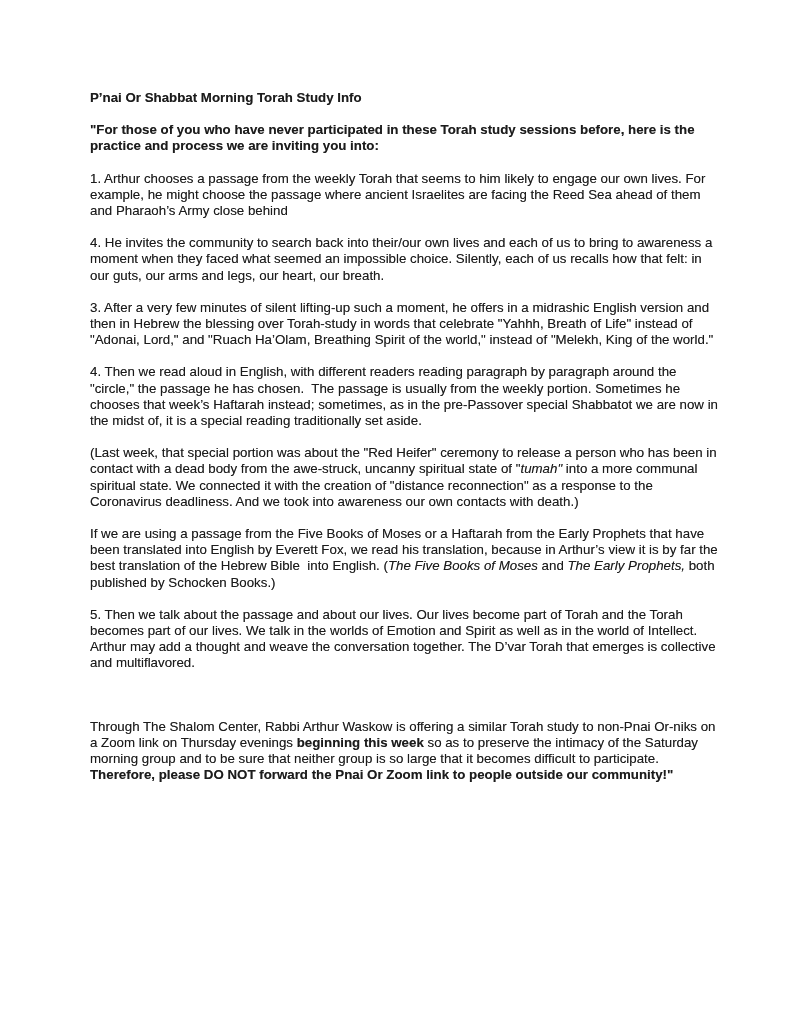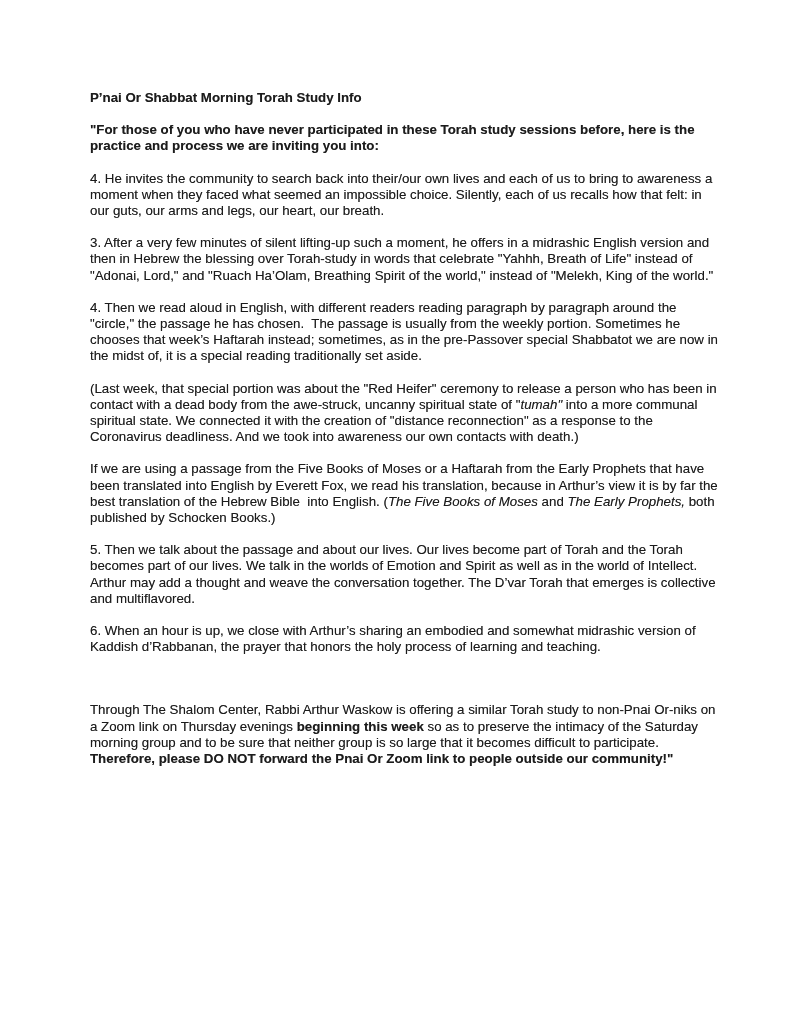--- a/index.html
+++ b/index.html
@@ -27,22 +27,22 @@
   .run.b { font-weight: bold; text-align: center; }
   .run.i { font-style: italic; }
 </style>
 </head>
 <body>
 
 <div class="page">
   <div>
       <p class="para bold"><span class="run">P’nai Or Shabbat Morning Torah Study Info</span></p>
       <p class="para bold"><span class="run">"For those of you who have never participated in these Torah study sessions before, here is the practice and process we are inviting you into:</span></p>
+      <p class="para"><span class="run">1. Arthur chooses a passage from the weekly Torah that seems to him likely to engage our own lives. For example, he might choose the passage where ancient Israelites are facing the Reed Sea ahead of them and Pharaoh’s Army close behind</span></p>
       <p class="para"><span class="run">4. He invites the community to search back into their/our own lives and each of us to bring to awareness a moment when they faced what seemed an impossible choice. Silently, each of us recalls how that felt: in our guts, our arms and legs, our heart, our breath.</span></p>
       <p class="para"><span class="run">3. After a very few minutes of silent lifting-up such a moment, he offers in a midrashic English version and then in Hebrew the blessing over Torah-study in words that celebrate "Yahhh, Breath of Life" instead of "Adonai, Lord," and "Ruach Ha’Olam, Breathing Spirit of the world," instead of "Melekh, King of the world."</span></p>
       <p class="para"><span class="run">4. Then we read aloud in English, with different readers reading paragraph by paragraph around the "circle," the passage he has chosen.  The passage is usually from the weekly portion. Sometimes he chooses that week’s Haftarah instead; sometimes, as in the pre-Passover special Shabbatot we are now in the midst of, it is a special reading traditionally set aside.</span></p>
       <p class="para"><span class="run">(Last week, that special portion was about the "Red Heifer" ceremony to release a person who has been in contact with a dead body from the awe-struck, uncanny spiritual state of "</span><span class="run i">tumah"</span><span class="run"> into a more communal spiritual state. We connected it with the creation of "distance reconnection" as a response to the Coronavirus deadliness. And we took into awareness our own contacts with death.)</span></p>
       <p class="para"><span class="run">If we are using a passage from the Five Books of Moses or a Haftarah from the Early Prophets that have been translated into English by Everett Fox, we read his translation, because in Arthur’s view it is by far the best translation of the Hebrew Bible  into English. (</span><span class="run i">The Five Books of Moses</span><span class="run"> and </span><span class="run i">The Early Prophets,</span><span class="run"> both published by Schocken Books.)</span></p>
       <p class="para"><span class="run">5. Then we talk about the passage and about our lives. Our lives become part of Torah and the Torah becomes part of our lives. We talk in the worlds of Emotion and Spirit as well as in the world of Intellect. Arthur may add a thought and weave the conversation together. The D’var Torah that emerges is collective and multiflavored.</span></p>
-      <p class="para"><span class="run">6. When an hour is up, we close with Arthur’s sharing an embodied and somewhat midrashic version of Kaddish d’Rabbanan, the prayer that honors the holy process of learning and teaching.</span></p>
       <p class="para gap-large"><span class="run">Through The Shalom Center, Rabbi Arthur Waskow is offering a similar Torah study to non-Pnai Or-niks on a Zoom link on Thursday evenings </span><span class="run b">beginning this week</span><span class="run"> so as to preserve the intimacy of the Saturday morning group and to be sure that neither group is so large that it becomes difficult to participate. </span><span class="run b">Therefore, please DO NOT forward the Pnai Or Zoom link to people outside our community!"</span></p>
     </div>
 </div>
 
 </body></html>

